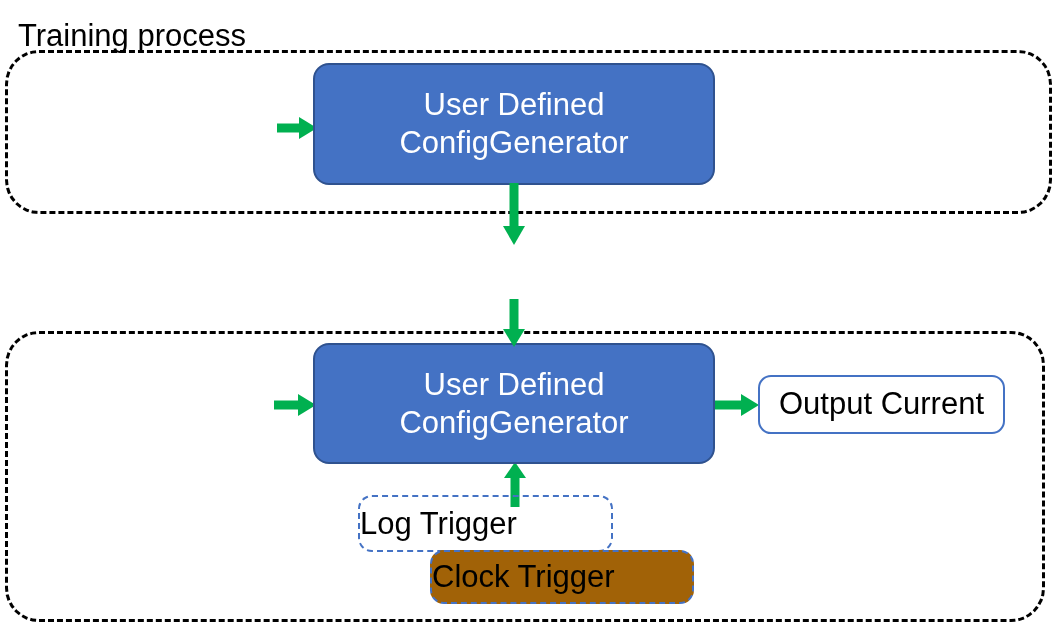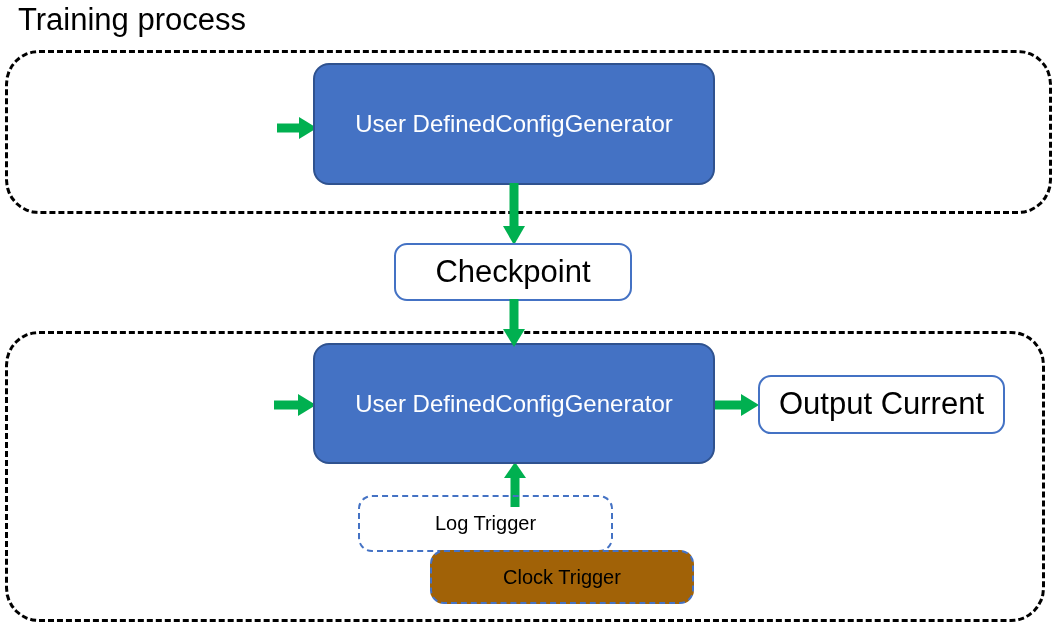--- a/index.html
+++ b/index.html
@@ -48,52 +48,51 @@
     white-space: nowrap;
   }
 
   
   .proc-box {
     box-sizing: border-box;
     background: #4472C4;
     border: 2.5px solid #2F528F;
     border-radius: 16px;
     display: flex;
-    flex-direction: row;
+    flex-direction: column;
     align-items: center;
     justify-content: center;
     color: #ffffff;
-    font-size: 24px;
+    font-size: 31px;
     line-height: 1.22;
     white-space: nowrap;
   }
 
   
   .trigger-box {
     box-sizing: border-box;
     border: 2.5px dashed #4472C4;
     border-radius: 14px;
     background: transparent;
     display: flex;
     align-items: center;
-    justify-content: center;
     color: #000000;
-    font-size: 20px;
+    font-size: 31px;
     white-space: nowrap;
   }
 
   
   .arrow-svg { display: block; overflow: visible; }
 </style>
 </head>
 <body>
 
 <div id="canvas">
 
-  <div class="abs process-label" style="left:18px; top:4px;">Training process</div>
+  <div class="abs process-label" style="left:18px; top:20px;">Training process</div>
 
   <div class="abs process-container" style="left:5px; top:50px; width:1047px; height:164px;"></div>
 
 
   <div class="abs" style="left:277px; top:108px; width:40px; height:40px;">
     <svg class="arrow-svg" width="40" height="40" viewBox="0 0 40 40">
       <line x1="0" y1="20" x2="24" y2="20" stroke="#00B050" stroke-width="9"></line>
       <polygon points="22,9 40,20 22,31" fill="#00B050"></polygon>
     </svg>
   </div>
@@ -103,23 +102,20 @@
     <span>ConfigGenerator</span>
   </div>
 
   <div class="abs" style="left:494px; top:183px; width:40px; height:62px;">
     <svg class="arrow-svg" width="40" height="62" viewBox="0 0 40 62">
       <line x1="20" y1="0" x2="20" y2="45" stroke="#00B050" stroke-width="9"></line>
       <polygon points="9,43 31,43 20,62" fill="#00B050"></polygon>
     </svg>
   </div>
 
-  <div class="abs node-box" style="left:394px; top:243px; width:238px; height:58px; z-index:3;">
-    <span>Checkpoint</span>
-  </div>
 
   <div class="abs" style="left:494px; top:299px; width:40px; height:48px; z-index:4;">
     <svg class="arrow-svg" width="40" height="48" viewBox="0 0 40 48">
       <line x1="20" y1="0" x2="20" y2="32" stroke="#00B050" stroke-width="9"></line>
       <polygon points="9,30 31,30 20,48" fill="#00B050"></polygon>
     </svg>
   </div>
 
 
   <div class="abs process-container" style="left:5px; top:331px; width:1040px; height:291px;"></div>

